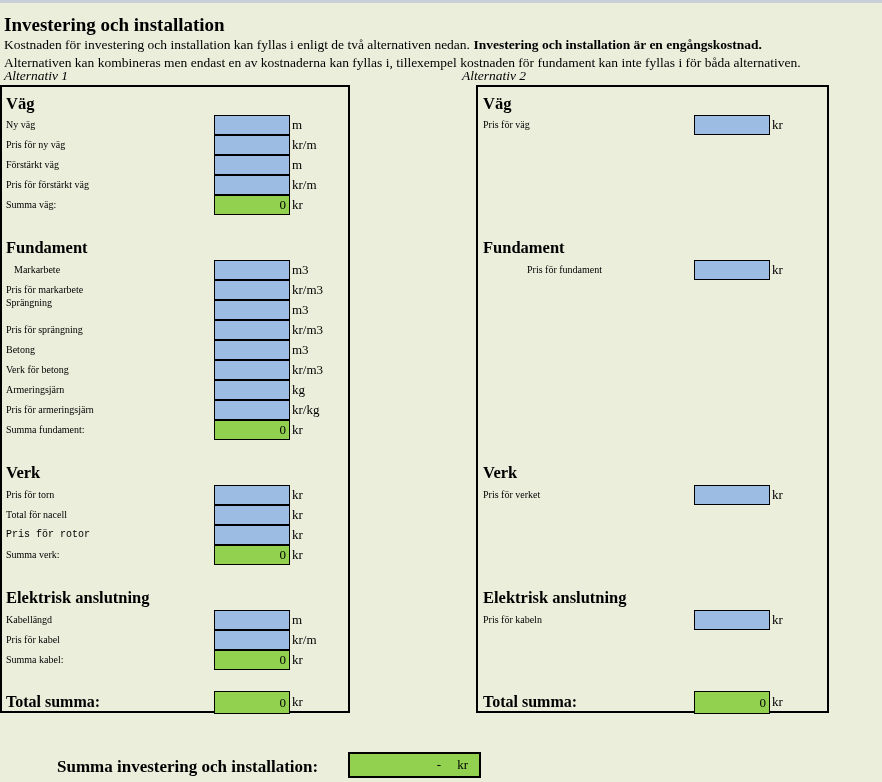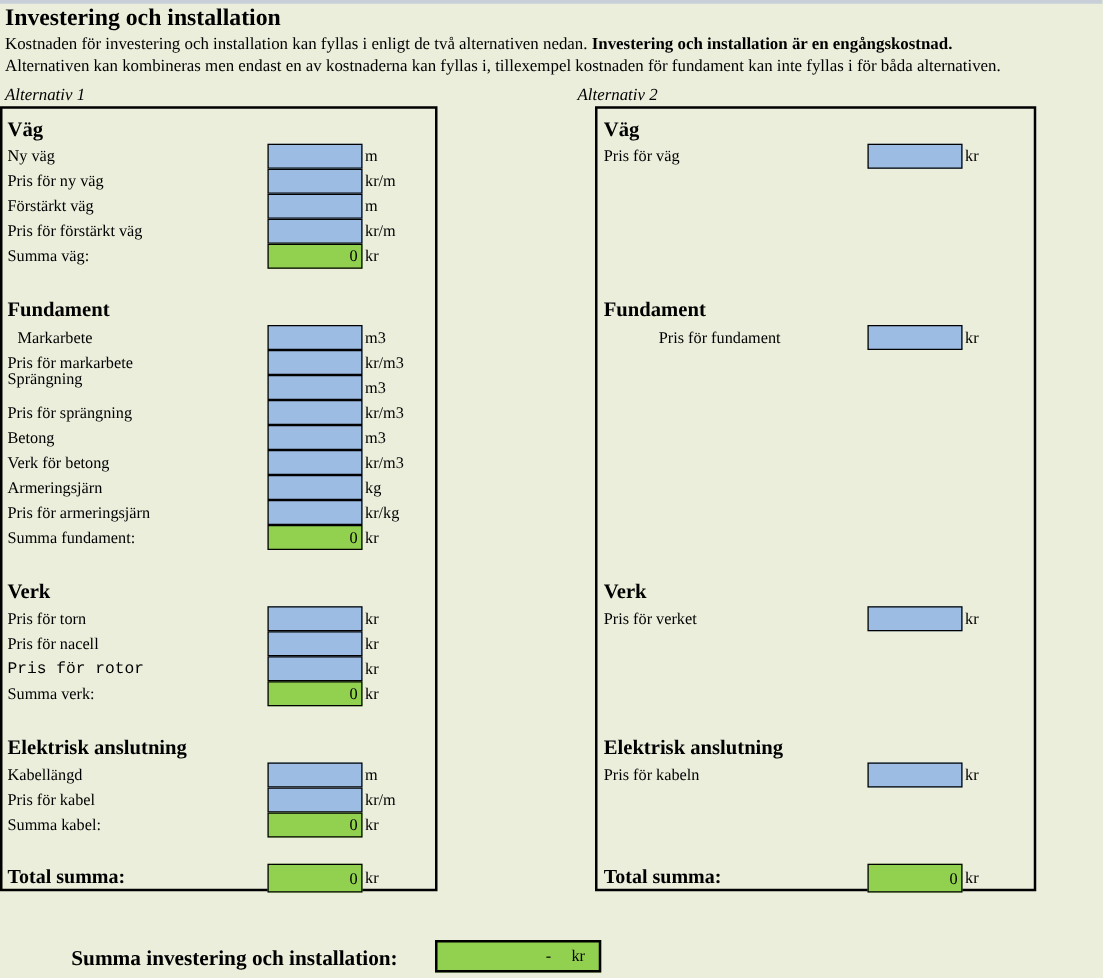--- a/index.html
+++ b/index.html
@@ -21,21 +21,21 @@
     left: 0; top: 0;
     width: 882px;
     height: 3px;
     background: #c8cfd8;
   }
 
   
   .header {
     position: absolute;
     left: 4px;
-    top: 3px;
+    top: 13px;
     width: 874px;
   }
   .page-title {
     font-size: 19px;
     font-weight: bold;
     line-height: 23px;
     margin: 0;
     letter-spacing: 0px;
   }
   .intro-line {
@@ -79,21 +79,21 @@
     position: absolute;
     font-size: 16.5px;
     font-weight: bold;
     line-height: 19px;
     white-space: nowrap;
   }
 
   
   .row-label {
     position: absolute;
-    font-size: 13px;
+    font-size: 10px;
     line-height: 20px;
     height: 20px;
     white-space: nowrap;
   }
   .row-label.bold {
     font-weight: bold;
     font-size: 16px;
   }
 
   
@@ -209,21 +209,21 @@
     <div class="row-label" style="left: 4px; top: 313px;">Pris för armeringsjärn</div>
     <div class="cell input" style="left: 212px; top: 313px; width: 76px;"></div>
     <div class="unit" style="left: 290px; top: 313px;">kr/kg</div>
     <div class="row-label" style="left: 4px; top: 333px;">Summa fundament:</div>
     <div class="cell sum" style="left: 212px; top: 333px; width: 76px;">0</div>
     <div class="unit" style="left: 290px; top: 333px;">kr</div>
     <div class="section-title" style="left: 4px; top: 376px;">Verk</div>
     <div class="row-label" style="left: 4px; top: 398px;">Pris för torn</div>
     <div class="cell input" style="left: 212px; top: 398px; width: 76px;"></div>
     <div class="unit" style="left: 290px; top: 398px;">kr</div>
-    <div class="row-label" style="left: 4px; top: 418px;">Pris för nacell</div>
+    <div class="row-label" style="left: 4px; top: 418px;">Total för nacell</div>
     <div class="cell input" style="left: 212px; top: 418px; width: 76px;"></div>
     <div class="unit" style="left: 290px; top: 418px;">kr</div>
     <div class="row-label" style="left: 4px; top: 438px; font-family: Liberation Mono, monospace;">Pris för rotor</div>
     <div class="cell input" style="left: 212px; top: 438px; width: 76px;"></div>
     <div class="unit" style="left: 290px; top: 438px;">kr</div>
     <div class="row-label" style="left: 4px; top: 458px;">Summa verk:</div>
     <div class="cell sum" style="left: 212px; top: 458px; width: 76px;">0</div>
     <div class="unit" style="left: 290px; top: 458px;">kr</div>
     <div class="section-title" style="left: 4px; top: 501px;">Elektrisk anslutning</div>
     <div class="row-label" style="left: 4px; top: 523px;">Kabellängd</div>

